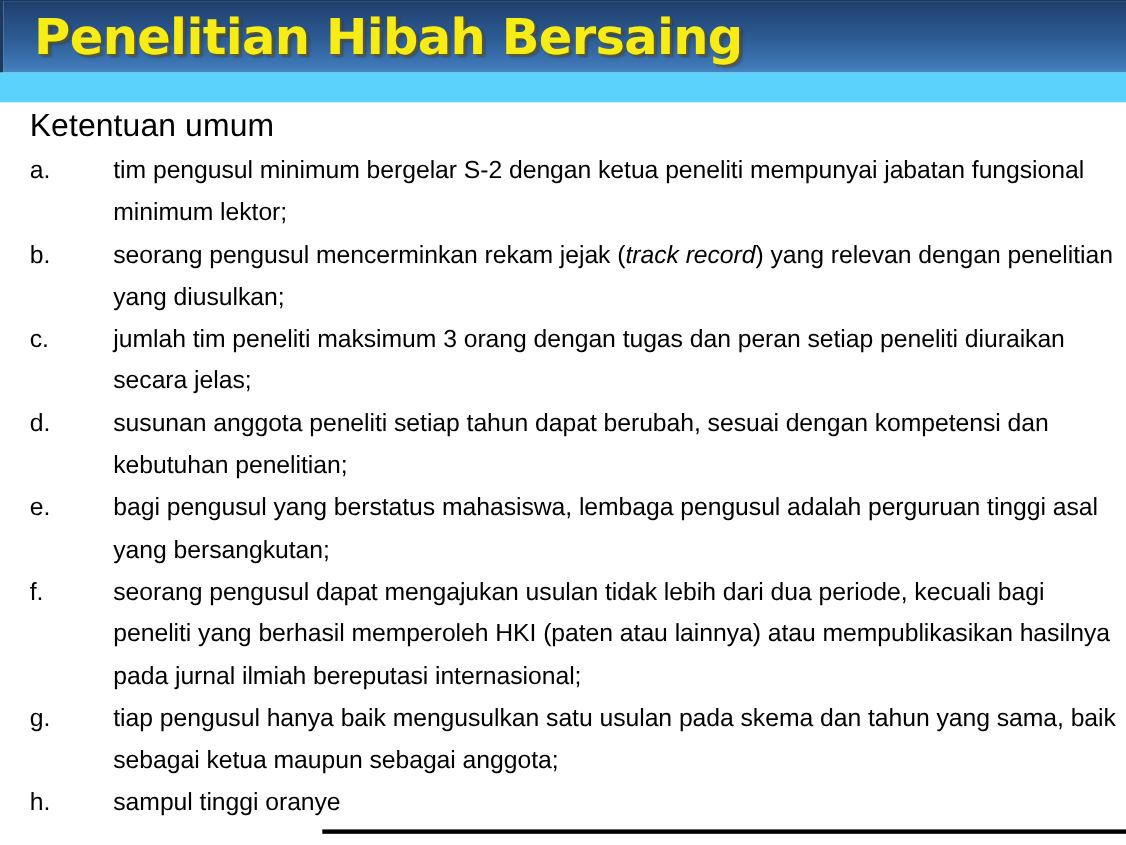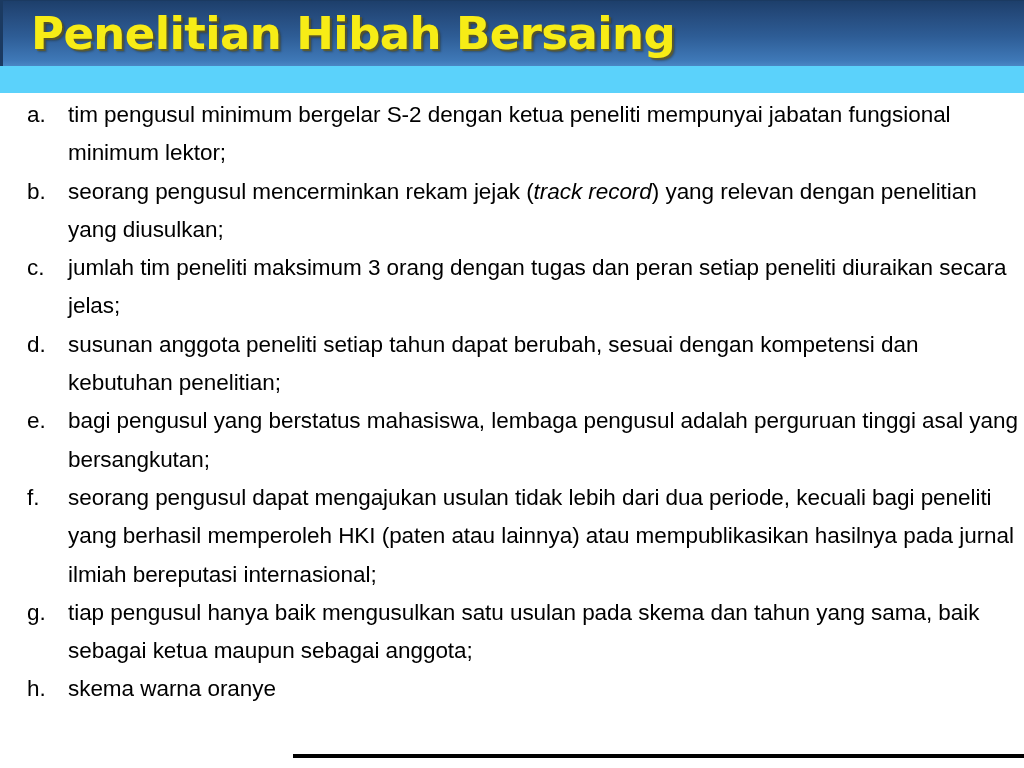--- a/index.html
+++ b/index.html
@@ -85,20 +85,21 @@
     position: absolute;
     left: 27px;
     top: 0;
     width: 34px;
     text-align: left;
     font-size: 22.5px;
     line-height: 38.3px;
   }
   ol.rules-list > li .item-text {
     display: block;
+    margin-left: 35px;
   }
   ol.rules-list > li .item-text i {
   }
 
   
   .bottom-rule {
     position: absolute;
     left: 293px;
     top: 754px;
     width: 731px;
@@ -108,20 +109,21 @@
 </style>
 </head>
 <body>
 
 <div class="slide-header">
   <div class="slide-header-title">Penelitian Hibah Bersaing</div>
 </div>
 <div class="header-accent-bar"></div>
 
 <div class="content">
+  <h2 class="section-heading">Ketentuan umum</h2>
 
   <ol class="rules-list">
     <li>
       <span class="marker">a.</span>
       <span class="item-text"><span>tim pengusul minimum bergelar S-2 dengan ketua peneliti mempunyai jabatan fungsional minimum lektor;</span></span>
     </li>
     <li>
       <span class="marker">b.</span>
       <span class="item-text"><span>seorang pengusul mencerminkan rekam jejak (</span><i>track record</i><span>) yang relevan dengan penelitian yang diusulkan;</span></span>
     </li>
@@ -140,18 +142,18 @@
     <li>
       <span class="marker">f.</span>
       <span class="item-text"><span>seorang pengusul dapat mengajukan usulan tidak lebih dari dua periode, kecuali bagi peneliti yang berhasil memperoleh HKI (paten atau lainnya) atau mempublikasikan hasilnya pada jurnal ilmiah bereputasi internasional;</span></span>
     </li>
     <li>
       <span class="marker">g.</span>
       <span class="item-text"><span>tiap pengusul hanya baik mengusulkan satu usulan pada skema dan tahun yang sama, baik sebagai ketua maupun sebagai anggota;</span></span>
     </li>
     <li>
       <span class="marker">h.</span>
-      <span class="item-text"><span>skema warna oranye</span></span>
+      <span class="item-text"><span>sampul tinggi oranye</span></span>
     </li>
   </ol>
 </div>
 
 <div class="bottom-rule"></div>
 
 </body></html>

